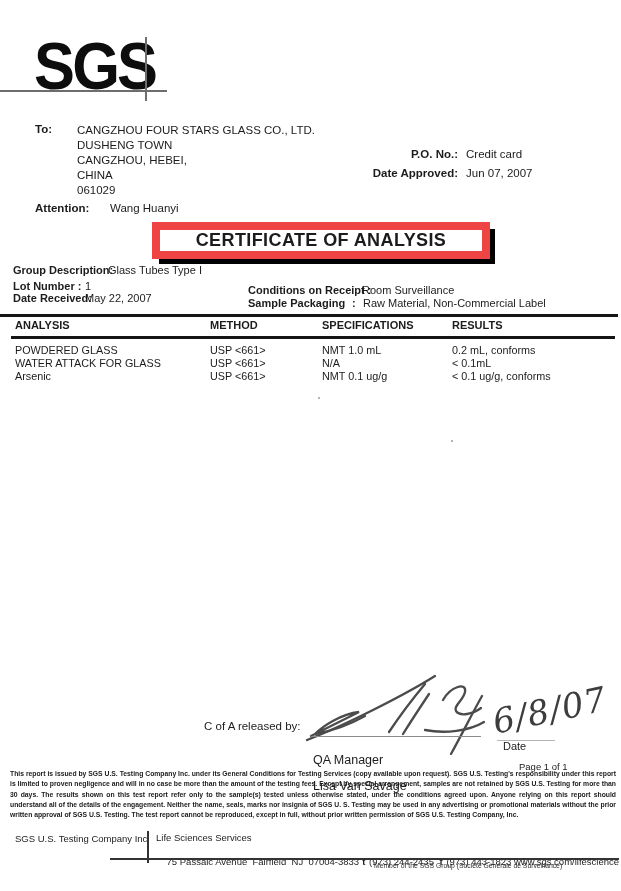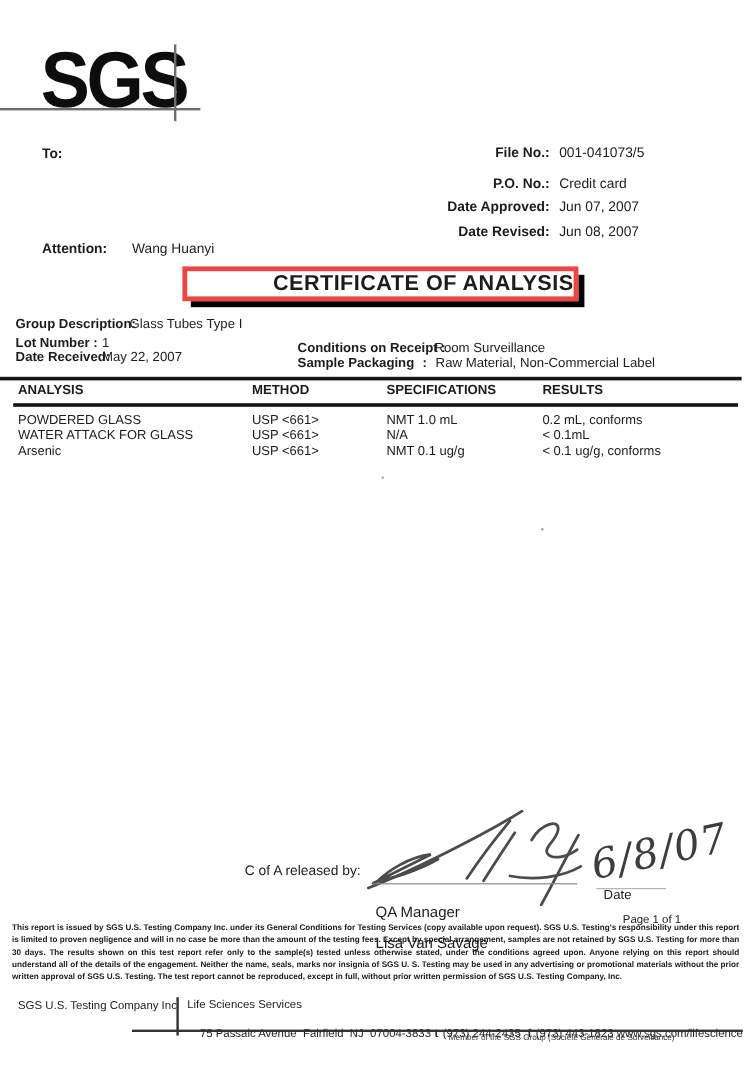--- a/index.html
+++ b/index.html
@@ -21,22 +21,22 @@
   .addr{left:77px;top:123px;font-size:11.5px;line-height:15px;}
   .attn-label{left:35px;top:202px;font-size:11.5px;font-weight:bold;}
   .attn-value{left:110px;top:202px;font-size:11.5px;}
   
   .meta-row{left:340px;width:275px;font-size:11.5px;display:flex;}
   .meta-row .lbl{font-weight:bold;width:118px;text-align:right;flex:none;}
   .meta-row .val{margin-left:8px;white-space:pre;}
   
   .title-box{
     left:152px;top:222px;width:322px;height:21px;background:#fff;
-    border:4px solid #ef4444;box-shadow:6px 6px 0 -1px #000;
-    text-align:right;line-height:21px;font-size:18px;font-weight:bold;letter-spacing:.4px;
+    border:8px solid #ef4444;box-shadow:6px 6px 0 -1px #000;
+    text-align:center;line-height:21px;font-size:18px;font-weight:bold;letter-spacing:.4px;
   }
   
   .fs11{font-size:11px;}
   .b{font-weight:bold;}
   .rule{background:#151515;}
   
   .results{left:15px;top:319px;width:600px;font-size:10.8px;}
   .results .tr{position:relative;height:13px;}
   .results .c1{position:absolute;left:0;}
   .results .c2{position:absolute;left:195px;}
@@ -76,38 +76,37 @@
 </head>
 <body>
 
 <div class="page">
 
   <div class="abs logo-text">SGS</div>
   <div class="abs logo-hline"></div>
   <div class="abs logo-vline"></div>
 
   <div class="abs to-label">To:</div>
+  <div class="abs addr">
+    <div>CANGZHOU FOUR STARS GLASS CO., LTD.</div>
+    <div>DUSHENG TOWN</div>
+    <div>CANGZHOU, HEBEI,</div>
+    <div>CHINA</div>
+    <div>061029</div>
+  </div>
   <div class="abs attn-label">Attention:</div>
   <div class="abs attn-value">Wang Huanyi</div>
 
-  <div class="abs meta-row" style="top:122px;">
-    <span class="lbl">File No.:</span>
-    <span class="val">001-041073/5</span>
-  </div>
   <div class="abs meta-row" style="top:148px;">
     <span class="lbl">P.O. No.:</span>
     <span class="val">Credit card</span>
   </div>
   <div class="abs meta-row" style="top:167px;">
     <span class="lbl">Date Approved:</span>
     <span class="val">Jun 07, 2007</span>
-  </div>
-  <div class="abs meta-row" style="top:188px;">
-    <span class="lbl">Date Revised:</span>
-    <span class="val">Jun 08, 2007</span>
   </div>
 
   <div class="abs title-box">
     <span>CERTIFICATE OF ANALYSIS</span>
   </div>
 
   <div class="abs fs11 b" style="left:13px;top:264px;">Group Description:</div>
   <div class="abs fs11" style="left:92px;top:264px;padding-left:16px;">Glass Tubes Type I</div>
 
   <div class="abs fs11 b" style="left:13px;top:280px;">Lot Number :</div>

